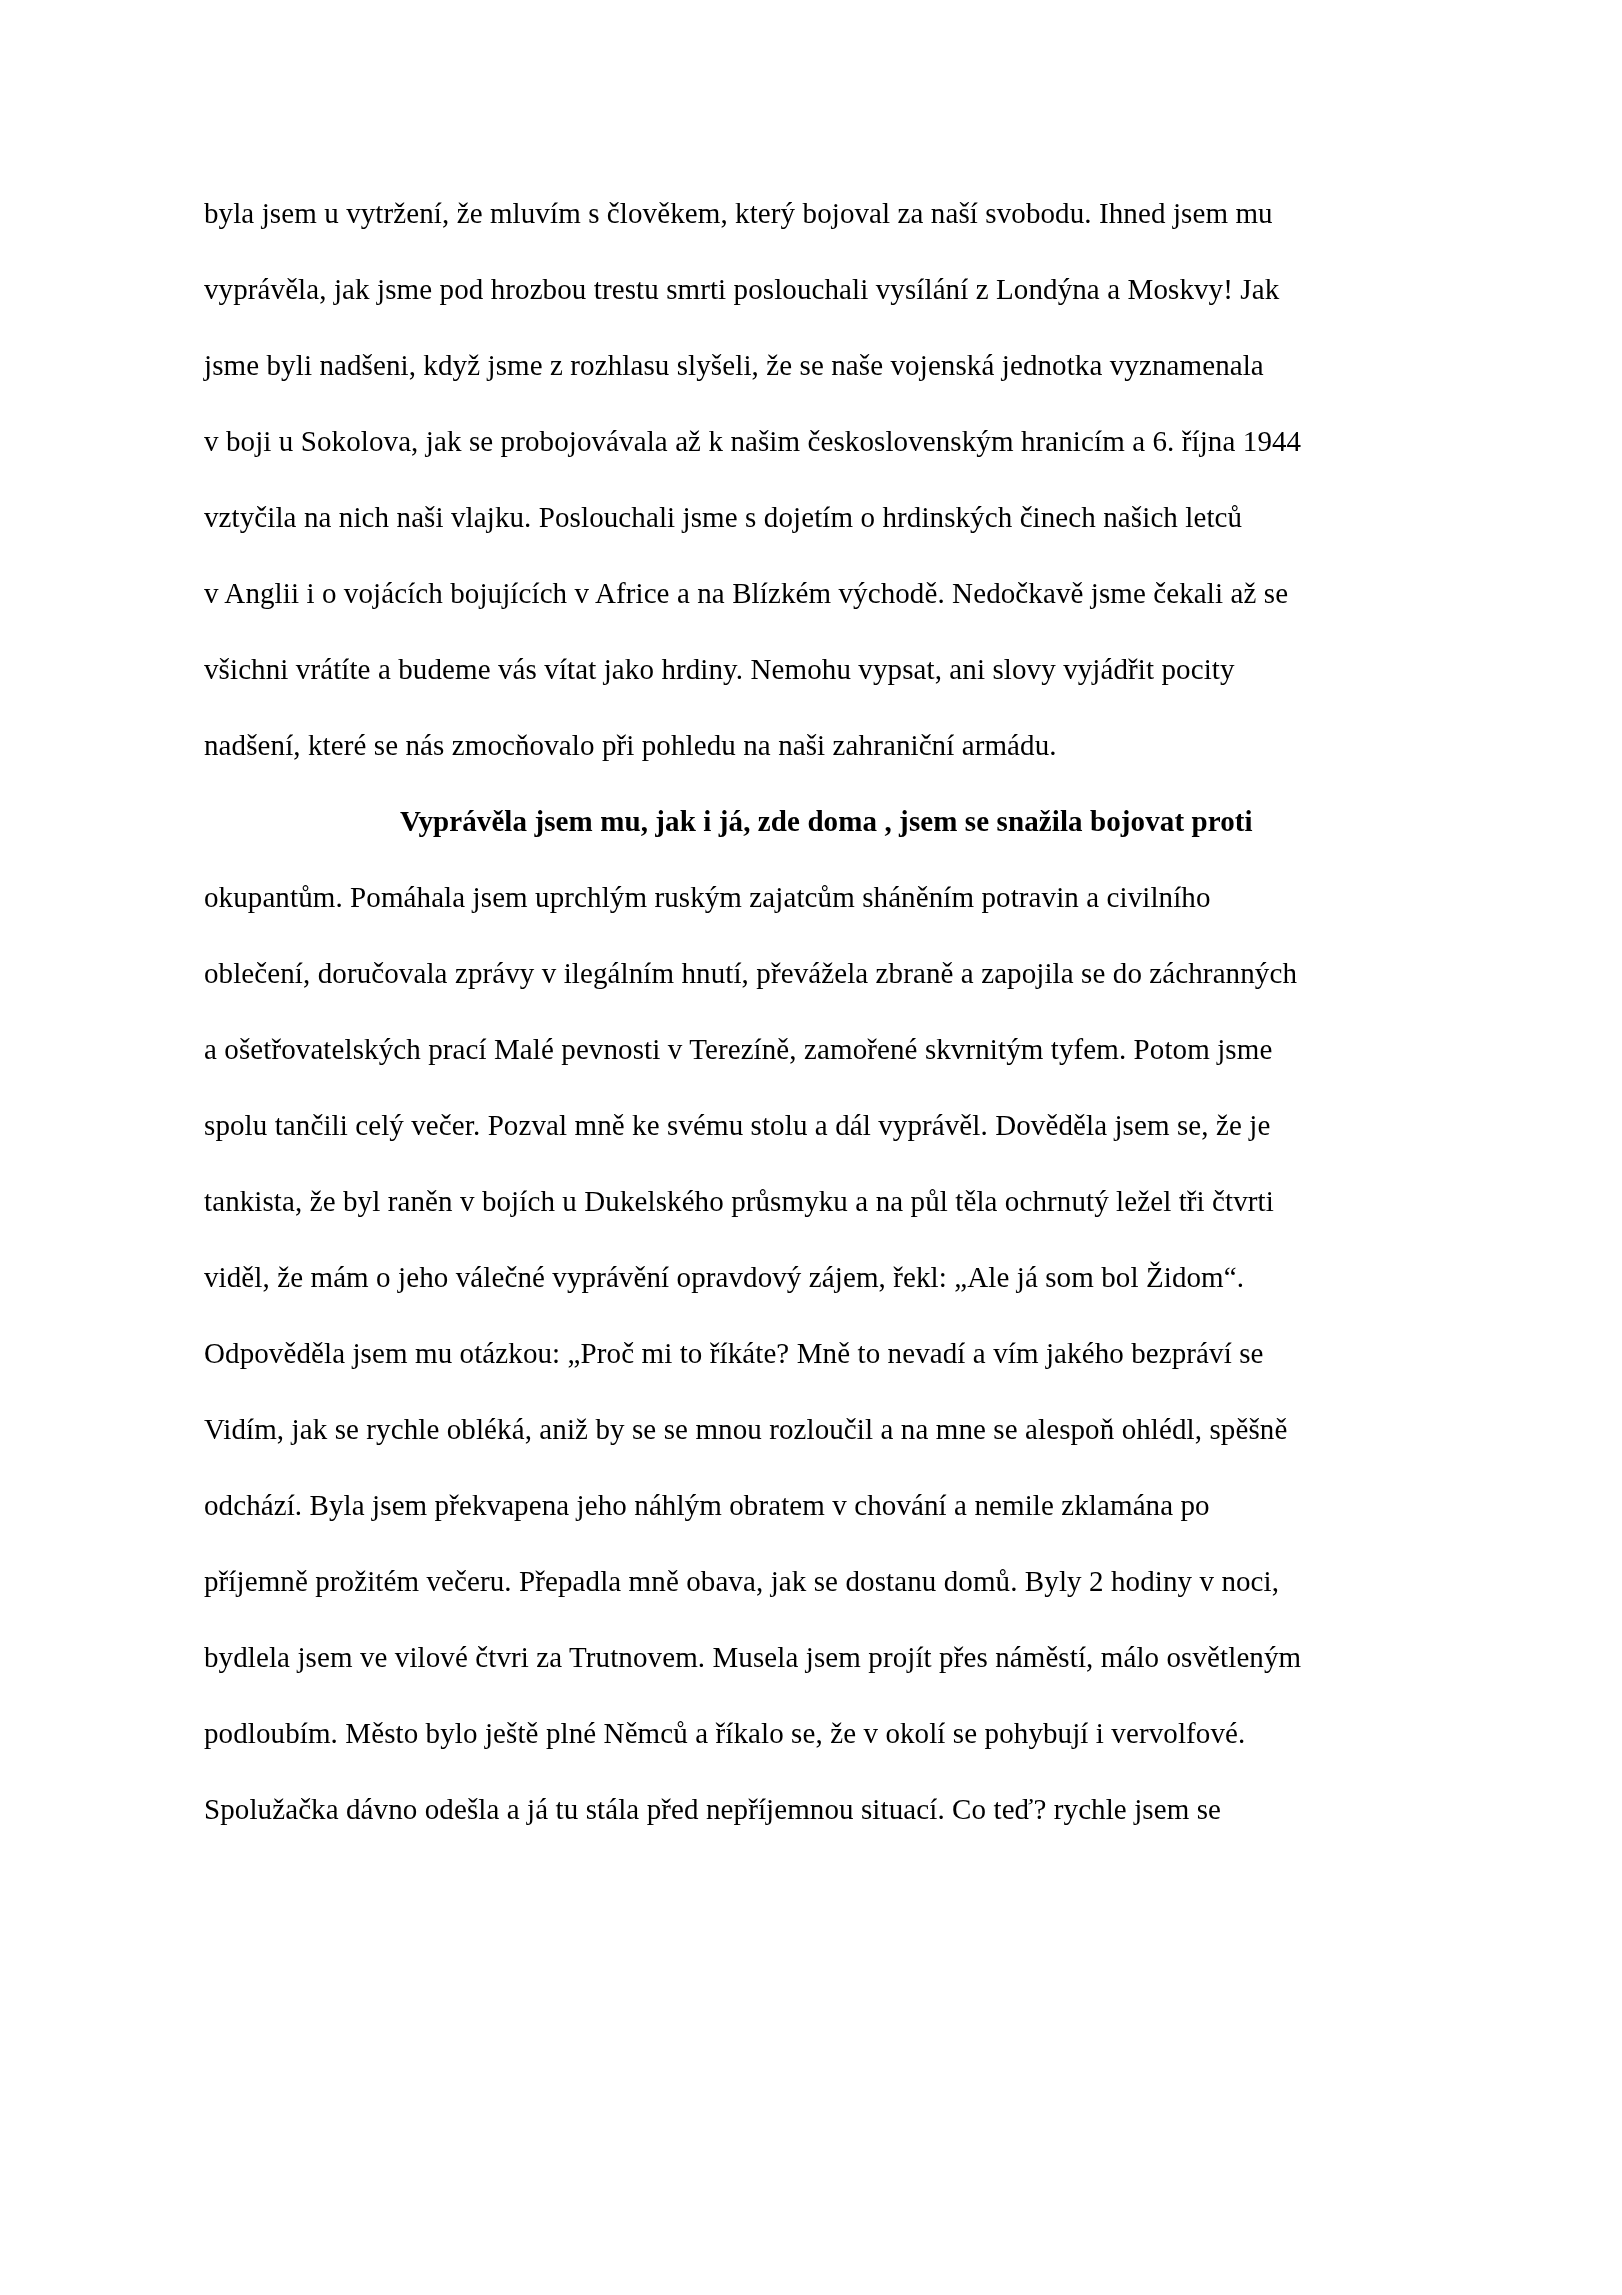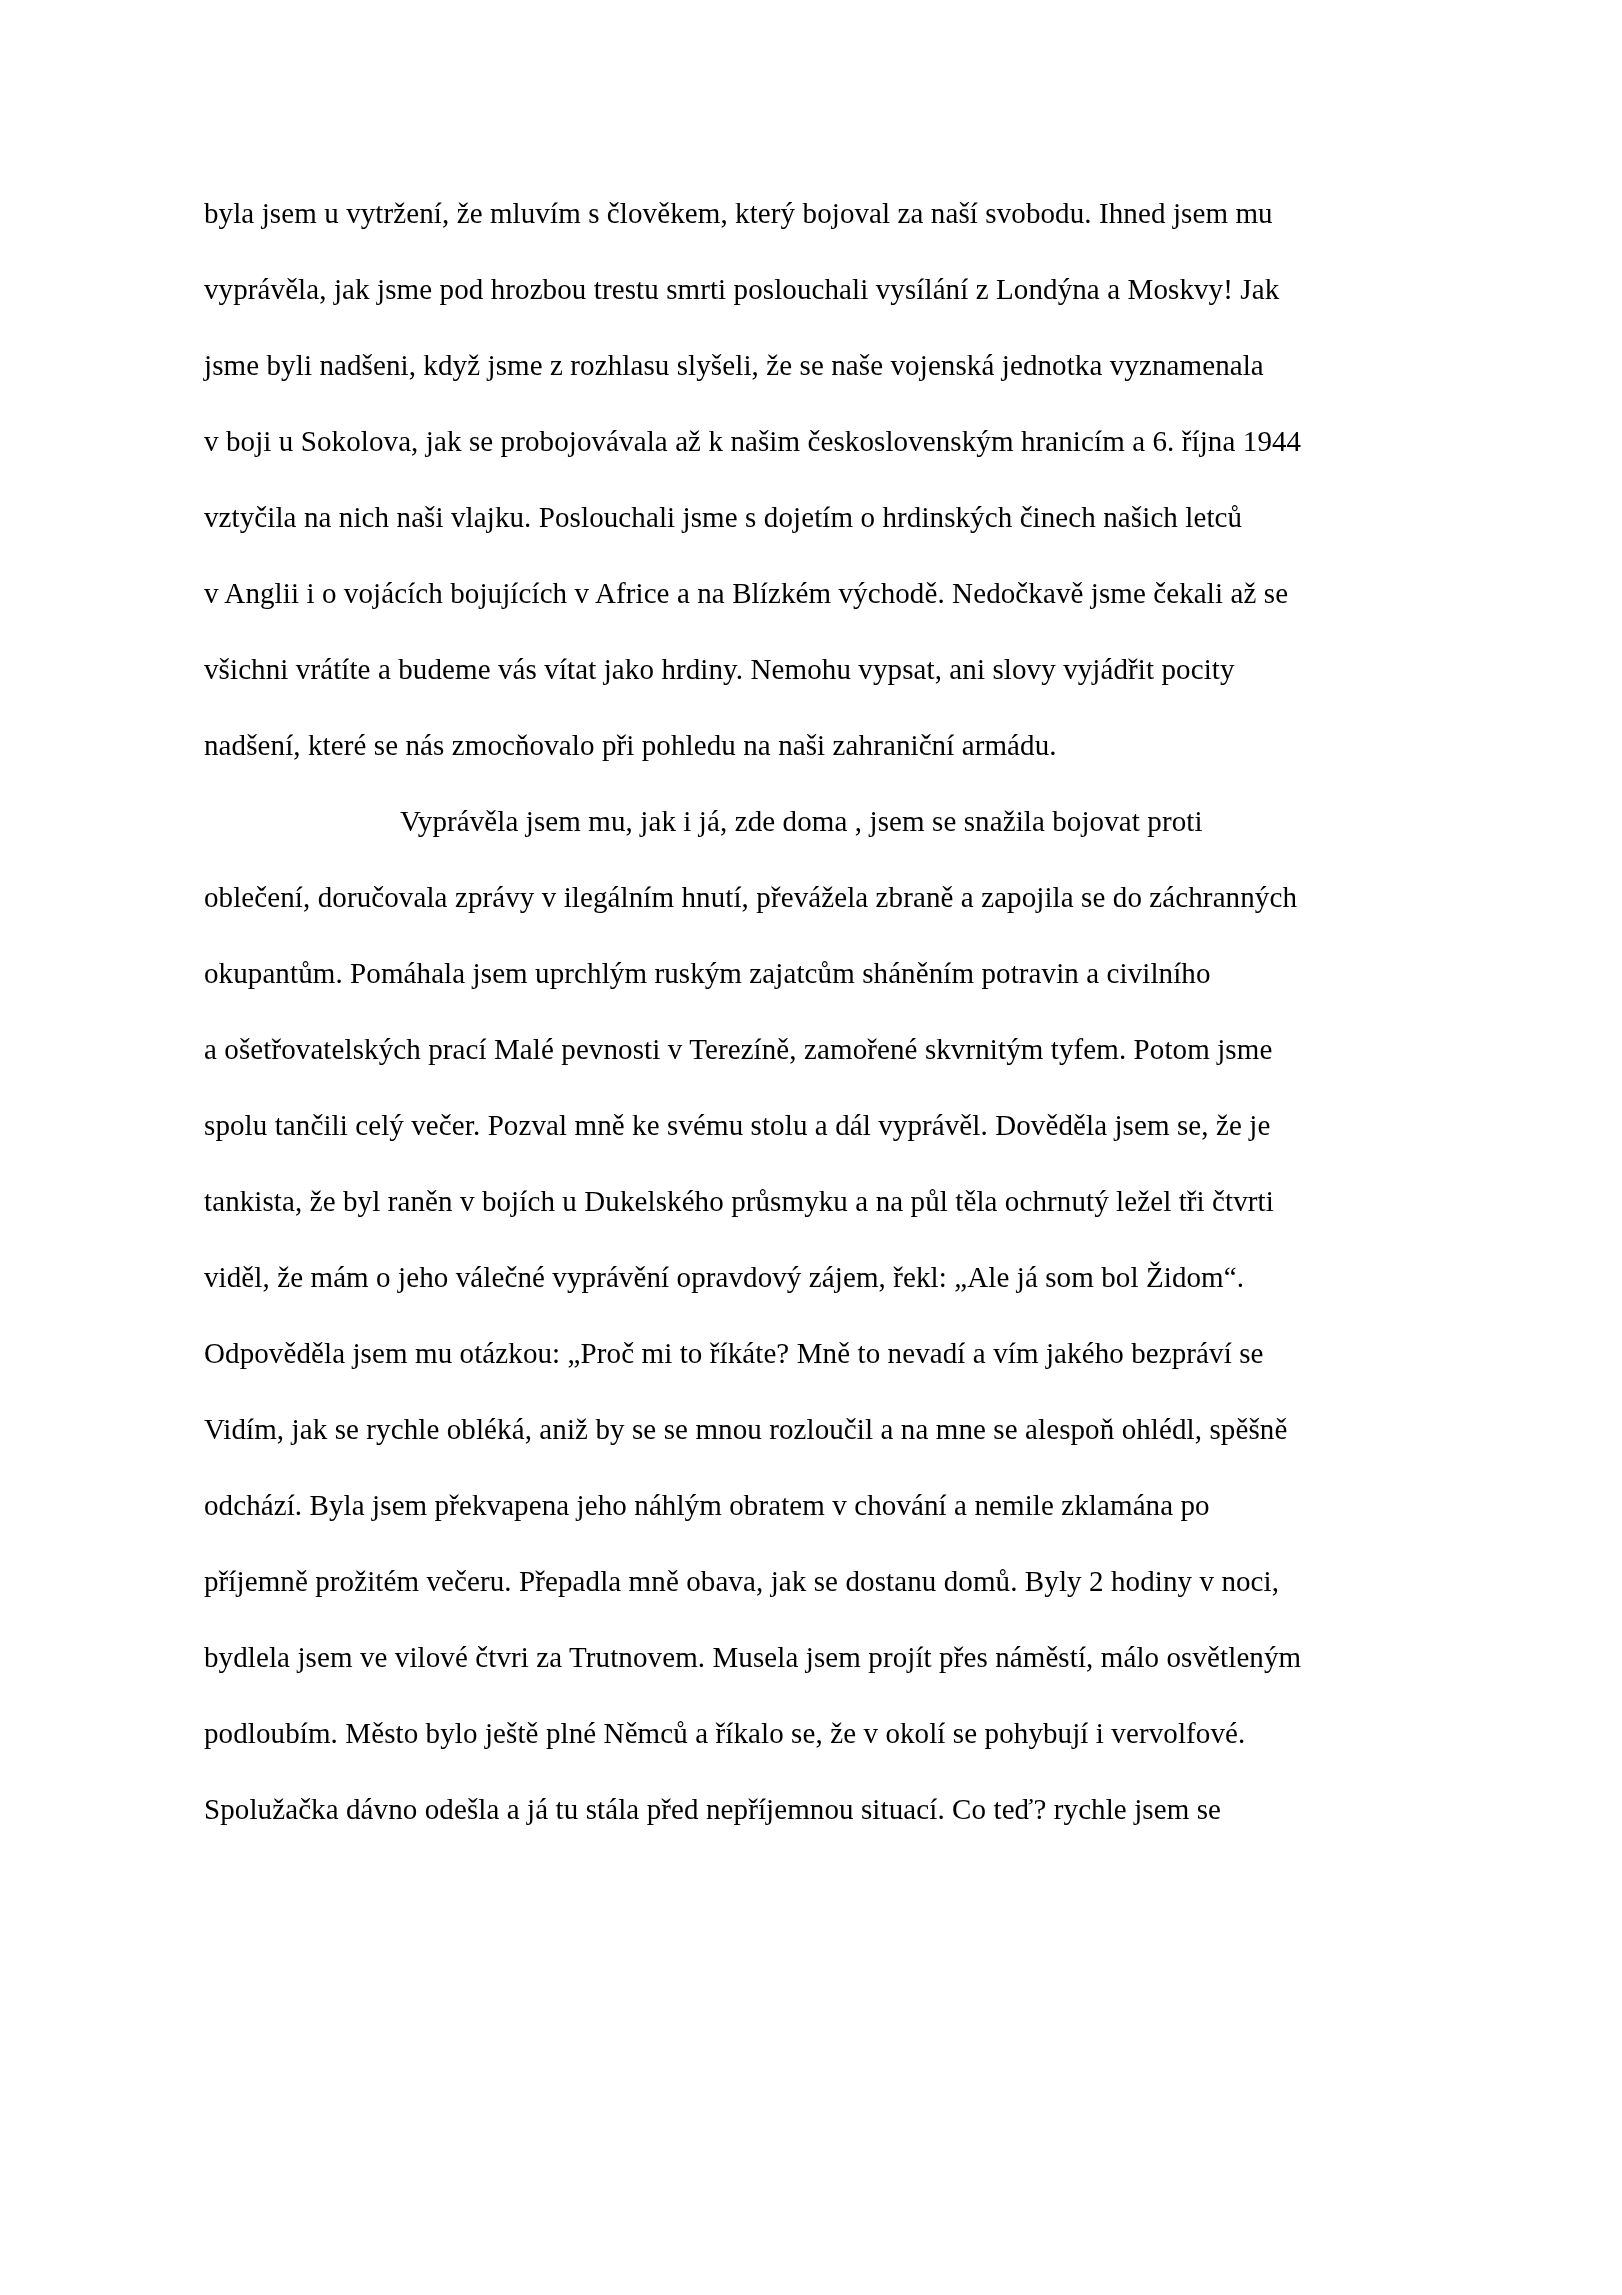--- a/index.html
+++ b/index.html
@@ -31,39 +31,39 @@
     left: 204px;
     width: 1253px;
   }
   .line {
     height: 76px;
     line-height: 76px;
     font-size: 29px;
     white-space: pre;
     letter-spacing: 0.1px;
   }
-  .indent-lg { padding-left: 196px; }
+  .indent-lg { padding-left: 196px; font-weight: bold; }
   .indent-sm { padding-left: 96px; }
 </style>
 </head>
 <body>
 
 <div class="page">
   <div class="content">
     <div class="line">byla jsem u vytržení, že mluvím s člověkem, který bojoval za naší svobodu. Ihned jsem mu</div>
     <div class="line">vyprávěla, jak jsme pod hrozbou trestu smrti poslouchali vysílání z Londýna a Moskvy! Jak</div>
     <div class="line">jsme byli nadšeni, když jsme z rozhlasu slyšeli, že se naše vojenská jednotka vyznamenala</div>
     <div class="line">v boji u Sokolova, jak se probojovávala až k našim československým hranicím a 6. října 1944</div>
     <div class="line">vztyčila na nich naši vlajku. Poslouchali jsme s dojetím o hrdinských činech našich letců</div>
     <div class="line">v Anglii i o vojácích bojujících v Africe a na Blízkém východě. Nedočkavě jsme čekali až se</div>
     <div class="line">všichni vrátíte a budeme vás vítat jako hrdiny. Nemohu vypsat, ani slovy vyjádřit pocity</div>
     <div class="line">nadšení, které se nás zmocňovalo při pohledu na naši zahraniční armádu.</div>
     <div class="line indent-lg">Vyprávěla jsem mu, jak i já, zde doma , jsem se snažila bojovat proti</div>
+    <div class="line">okupantům. Pomáhala jsem uprchlým ruským zajatcům sháněním potravin a civilního</div>
     <div class="line">oblečení, doručovala zprávy v ilegálním hnutí, převážela zbraně a zapojila se do záchranných</div>
-    <div class="line">okupantům. Pomáhala jsem uprchlým ruským zajatcům sháněním potravin a civilního</div>
     <div class="line">a ošetřovatelských prací Malé pevnosti v Terezíně, zamořené skvrnitým tyfem. Potom jsme</div>
     <div class="line">spolu tančili celý večer. Pozval mně ke svému stolu a dál vyprávěl. Dověděla jsem se, že je</div>
     <div class="line">tankista, že byl raněn v bojích u Dukelského průsmyku a na půl těla ochrnutý ležel tři čtvrti</div>
     <div class="line">viděl, že mám o jeho válečné vyprávění opravdový zájem, řekl: „Ale já som bol Židom“.</div>
     <div class="line">Odpověděla jsem mu otázkou: „Proč mi to říkáte? Mně to nevadí a vím jakého bezpráví se</div>
     <div class="line">Vidím, jak se rychle obléká, aniž by se se mnou rozloučil a na mne se alespoň ohlédl, spěšně</div>
     <div class="line">odchází. Byla jsem překvapena jeho náhlým obratem v chování a nemile zklamána po</div>
     <div class="line">příjemně prožitém večeru. Přepadla mně obava, jak se dostanu domů. Byly 2 hodiny v noci,</div>
     <div class="line">bydlela jsem ve vilové čtvri za Trutnovem. Musela jsem projít přes náměstí, málo osvětleným</div>
     <div class="line">podloubím. Město bylo ještě plné Němců a říkalo se, že v okolí se pohybují i vervolfové.</div>

